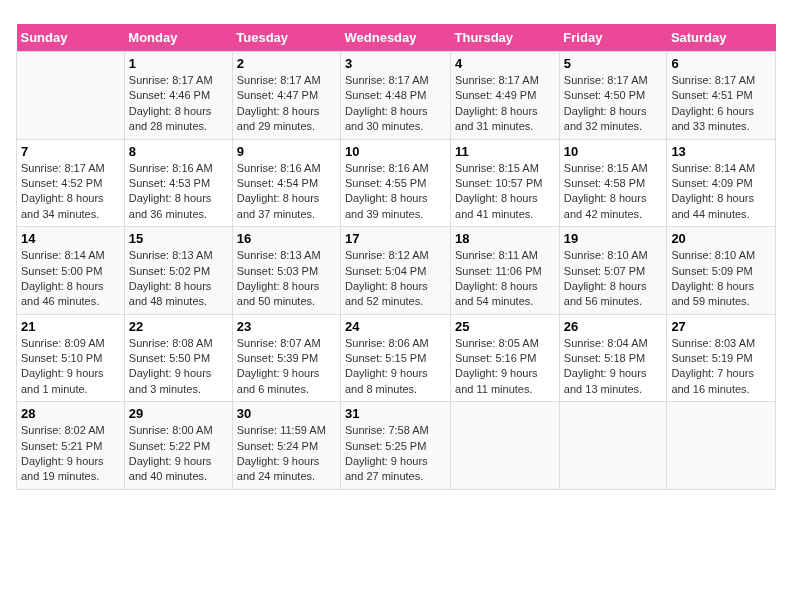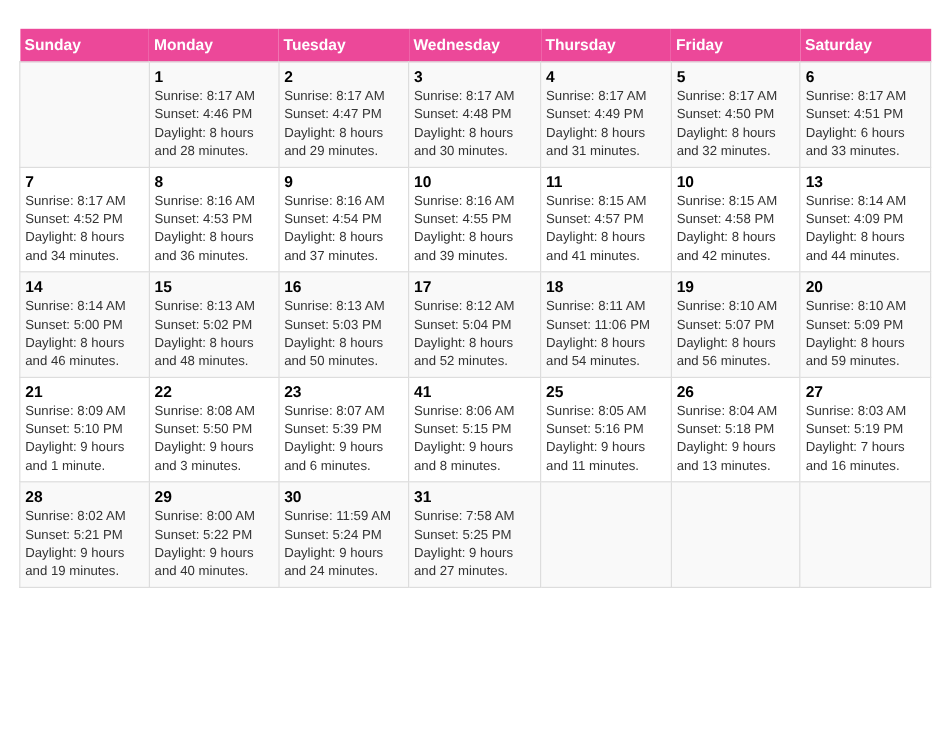--- a/index.html
+++ b/index.html
@@ -187,21 +187,21 @@
           <div class="day-info">
             <div>Sunrise: 8:16 AM</div>
             <div>Sunset: 4:55 PM</div>
             <div>Daylight: 8 hours and 39 minutes.</div>
           </div>
         </td>
         <td>
           <div class="day-number">11</div>
           <div class="day-info">
             <div>Sunrise: 8:15 AM</div>
-            <div>Sunset: 4:57 PM</div>
+            <div>Sunset: 10:57 PM</div>
             <div>Daylight: 8 hours and 41 minutes.</div>
           </div>
         </td>
         <td>
           <div class="day-number">10</div>
           <div class="day-info">
             <div>Sunrise: 8:15 AM</div>
             <div>Sunset: 4:58 PM</div>
             <div>Daylight: 8 hours and 42 minutes.</div>
           </div>
@@ -292,21 +292,21 @@
         </td>
         <td>
           <div class="day-number">23</div>
           <div class="day-info">
             <div>Sunrise: 8:07 AM</div>
             <div>Sunset: 5:39 PM</div>
             <div>Daylight: 9 hours and 6 minutes.</div>
           </div>
         </td>
         <td>
-          <div class="day-number">41</div>
+          <div class="day-number">24</div>
           <div class="day-info">
             <div>Sunrise: 8:06 AM</div>
             <div>Sunset: 5:15 PM</div>
             <div>Daylight: 9 hours and 8 minutes.</div>
           </div>
         </td>
         <td>
           <div class="day-number">25</div>
           <div class="day-info">
             <div>Sunrise: 8:05 AM</div>

